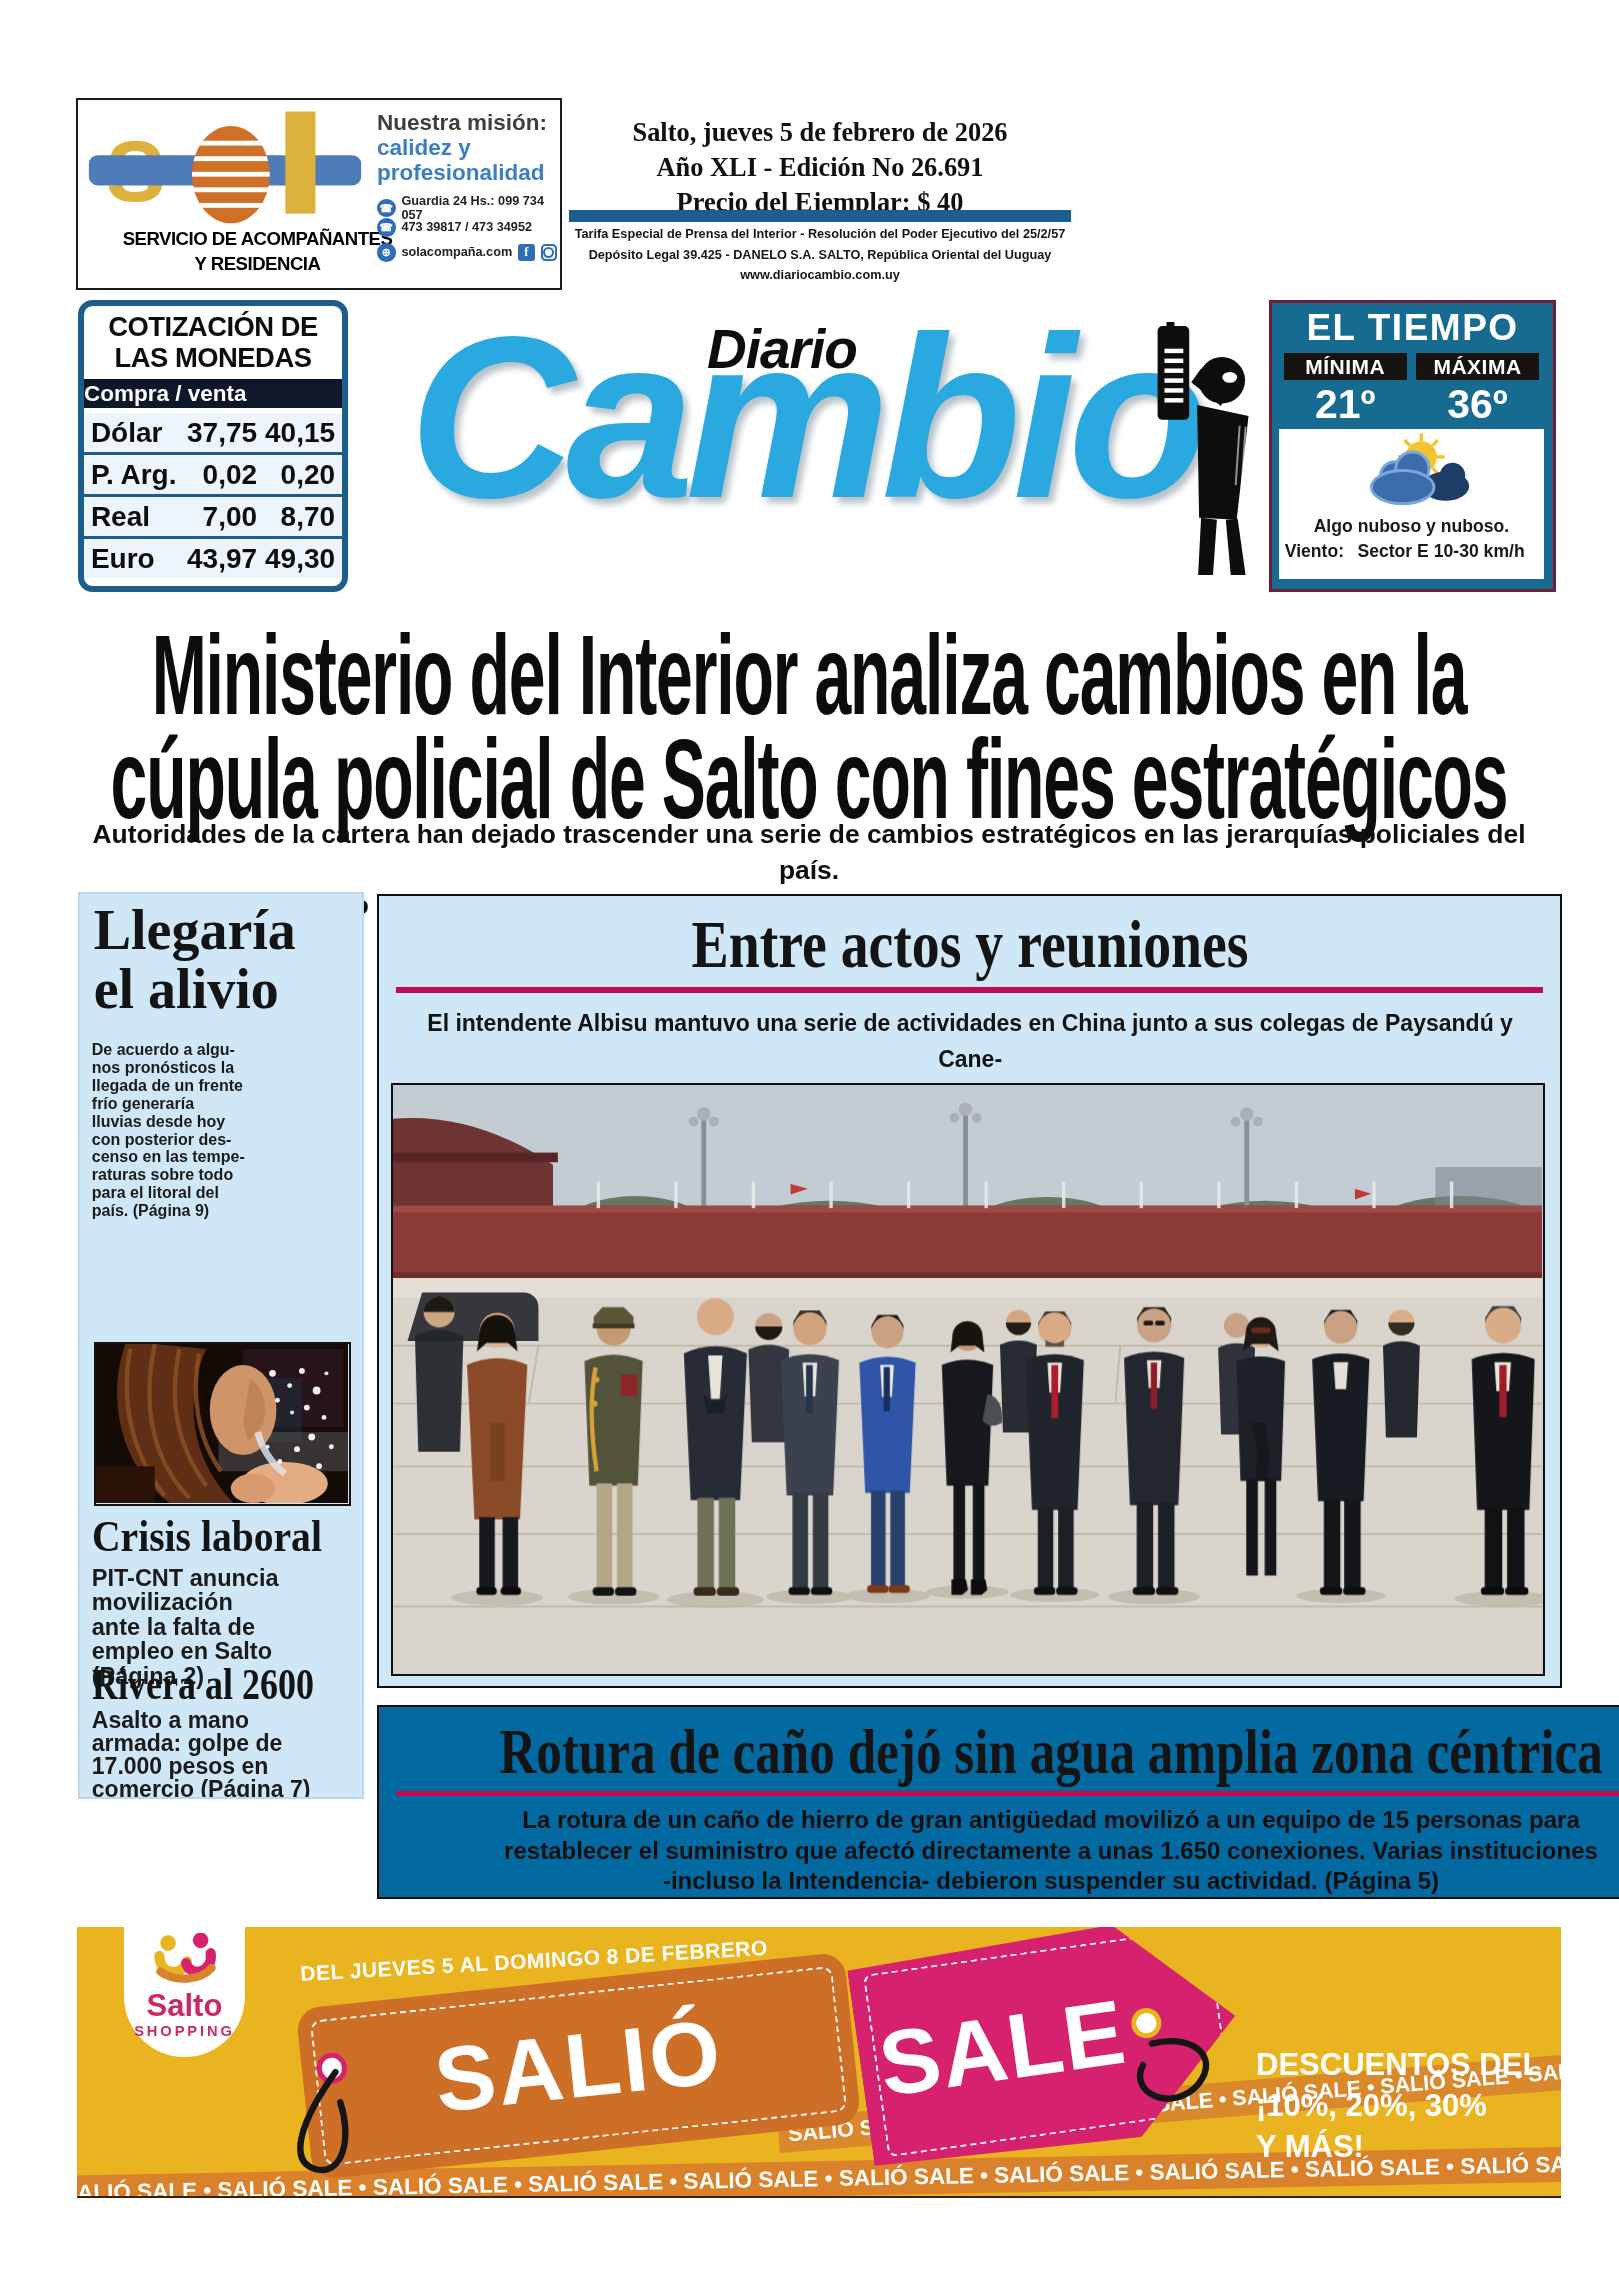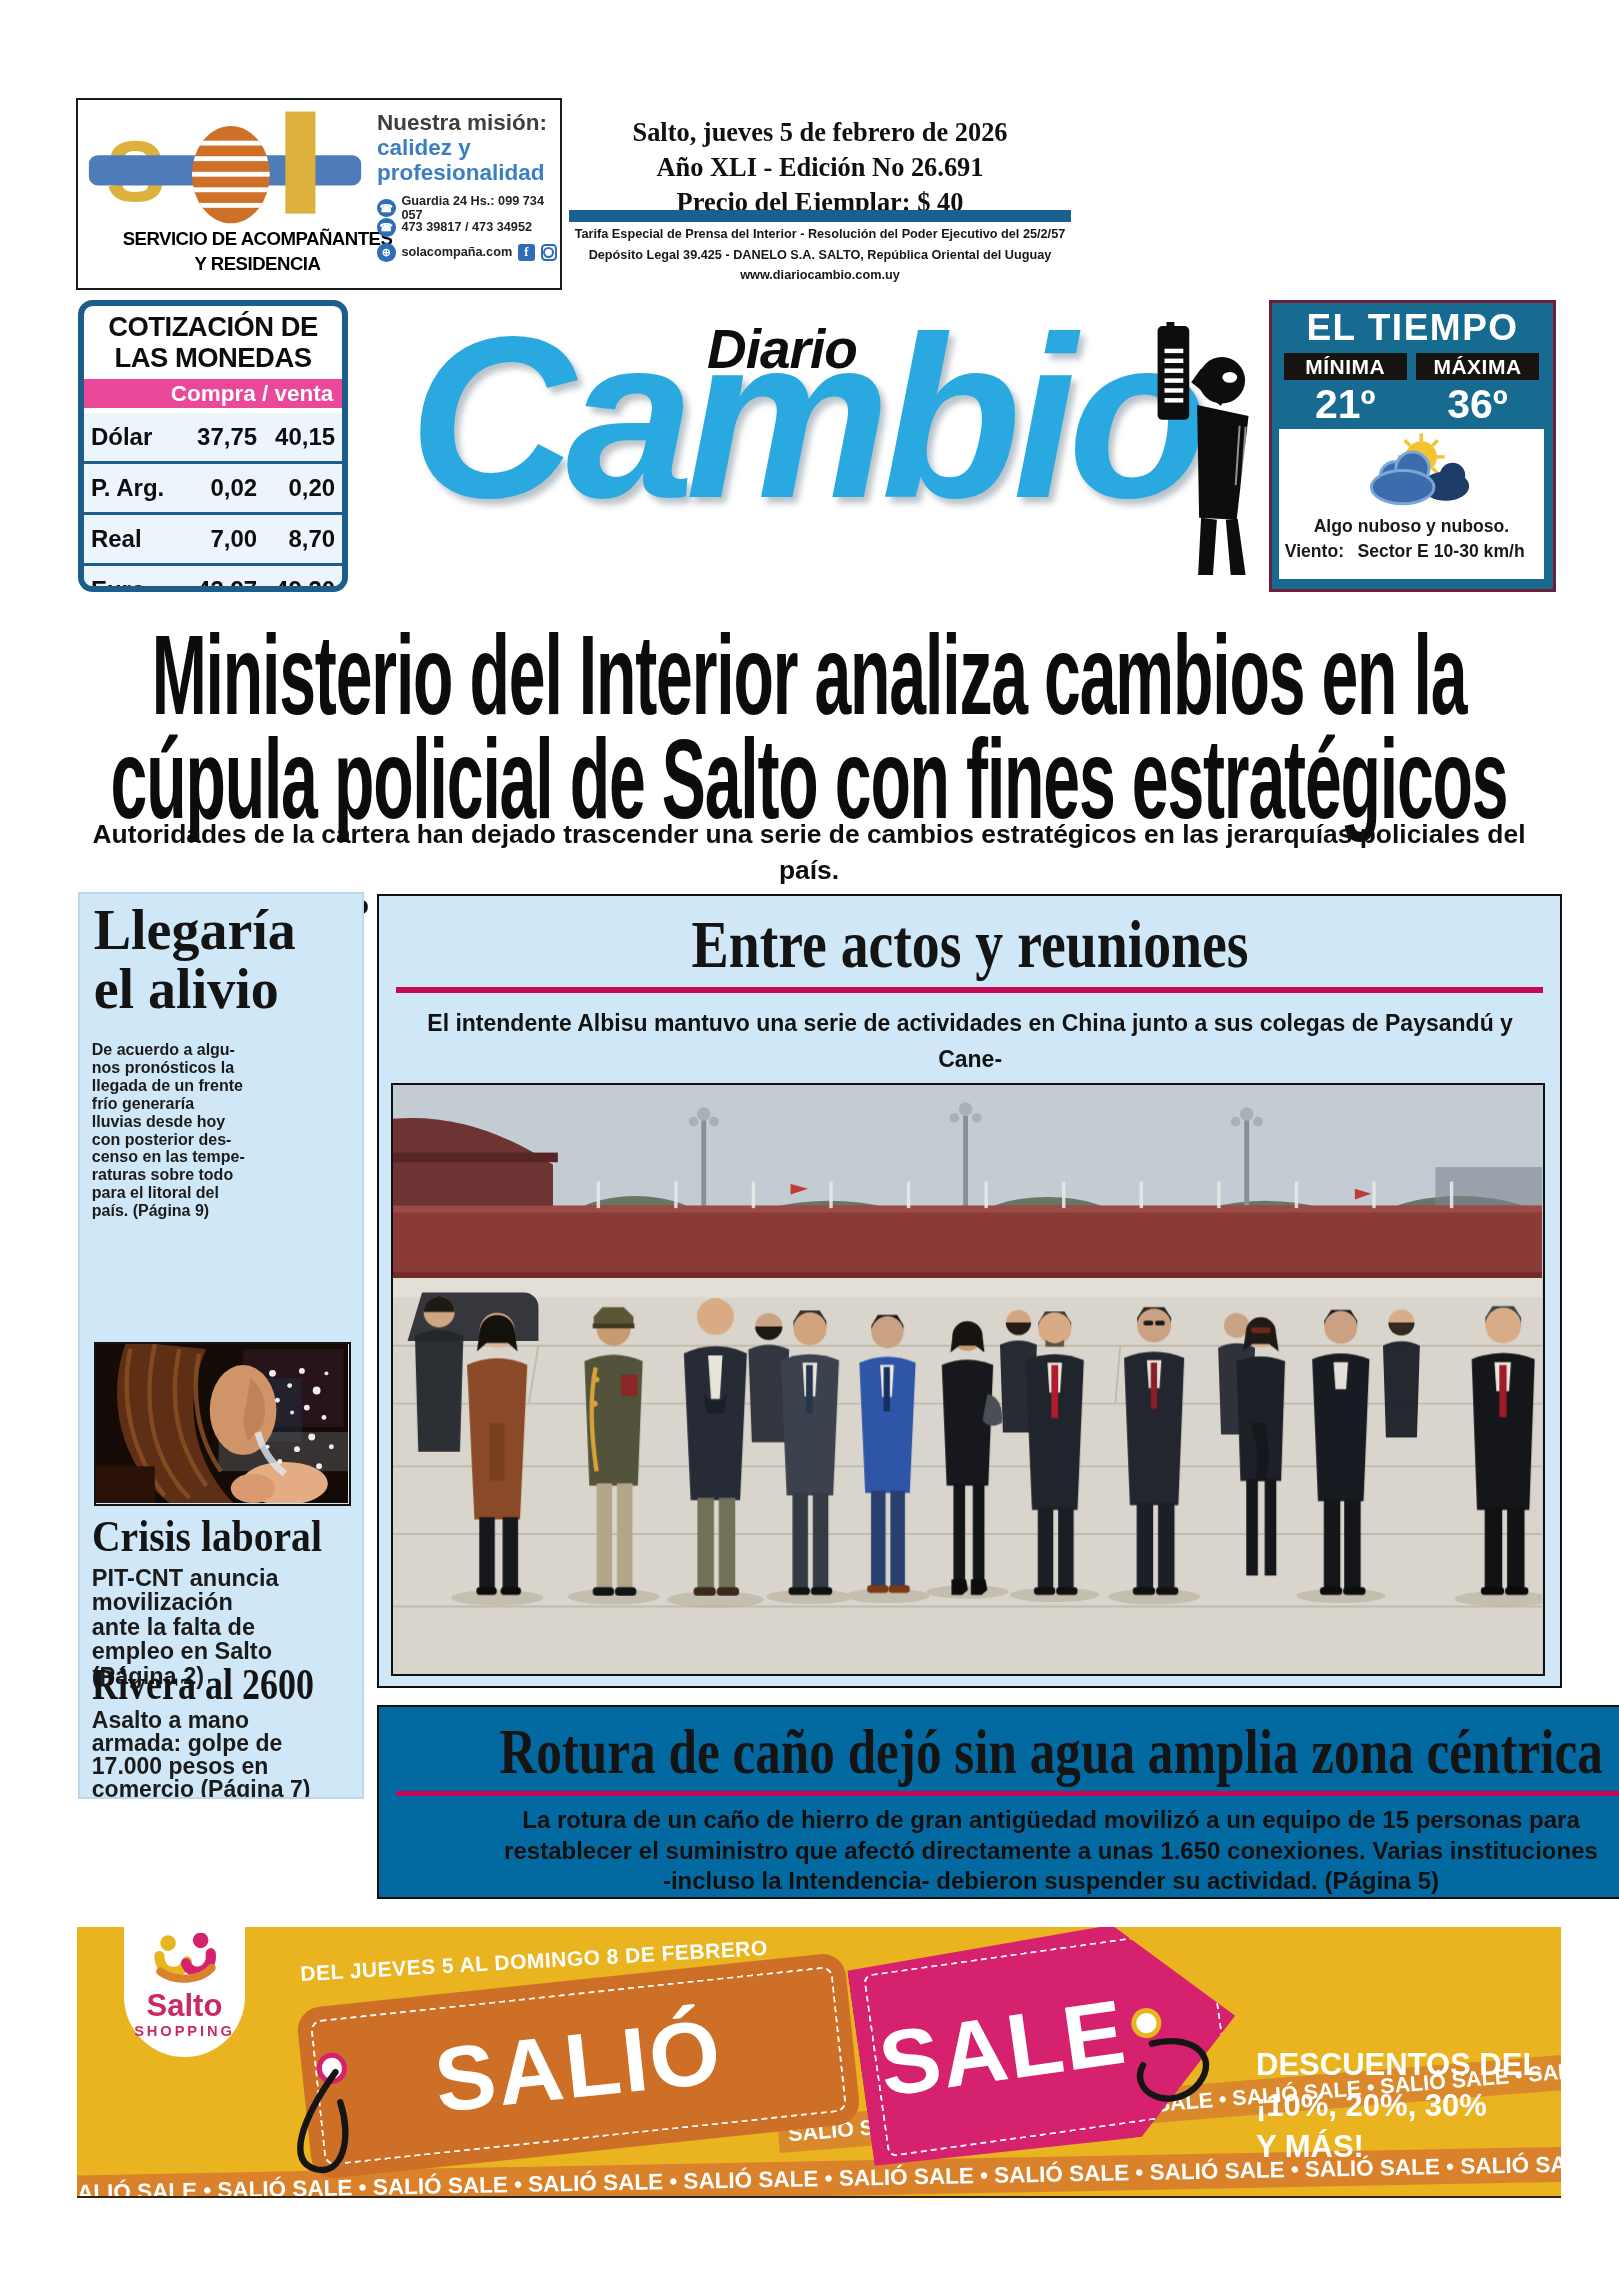--- a/index.html
+++ b/index.html
@@ -30,24 +30,24 @@
   .bluebar{left:5.9px;top:112px;width:502px;height:12.2px;background:#1a5f8e;}
 
   .encuesta-box{left:1082px;top:98px;width:469px;height:188px;background:#cfe7f7;border:2.4px solid #101010;box-sizing:border-box;}
   .enc-title{top:2.9px;font-family:"Liberation Serif",serif;font-style:italic;font-weight:bold;font-size:50px;color:#141414;}
   .enc-rule{left:0;right:0;top:71px;height:5.4px;background:#c40a52;position:absolute;}
   .enc-body{position:absolute;top:84px;width:100%;text-align:center;font-weight:bold;font-size:25.5px;line-height:1.26;color:#0f0f0f;}
 
   
   .currency-box{left:78px;top:300px;width:270px;height:292px;border:6.4px solid #1c5d8c;border-radius:14.7px;background:#fff;box-sizing:border-box;overflow:hidden;}
   .cur-title{position:absolute;top:5.9px;width:100%;text-align:center;font-weight:bold;font-size:27.4px;line-height:1.12;color:#0d0d0d;letter-spacing:-0.5px;}
-  .cur-head{position:absolute;left:0;right:0;top:73px;height:29px;background:#ec4899;color:#fff;
-            font-weight:bold;font-size:22.5px;line-height:29px;text-align:right;padding-right:8.8px;}
+  .cur-head{position:absolute;left:0;right:0;top:73px;height:29px;background:#0f172a;color:#fff;
+            font-weight:bold;font-size:22.5px;line-height:29px;padding-right:8.8px;}
   .cur-rows{position:absolute;left:0;right:0;top:107px;}
-  .cur-row{display:flex;align-items:center;height:48px;background:#ecf4fc;font-weight:bold;font-size:24px;color:#0d0d0d;}
+  .cur-row{display:flex;align-items:center;height:39px;background:#ecf4fc;font-weight:bold;font-size:28px;color:#0d0d0d;}
   .cur-row + .cur-row{border-top:3.4px solid #1c5d8c;}
   .cur-name{padding-left:6.9px;flex:1;}
   .cur-val{width:78px;text-align:right;}
   .cur-val:last-child{padding-right:6.9px;}
 
   
   .diario{left:707px;top:317px;font-style:italic;font-weight:bold;font-size:55px;color:#0d0d0d;letter-spacing:-1px;}
   .cambio{left:409px;top:303px;font-style:italic;font-weight:bold;font-size:230px;line-height:1;color:#2aa9e1;
           letter-spacing:-8.8px;text-shadow:4.9px 5.9px 6.9px rgba(100,120,135,.45);}
 

